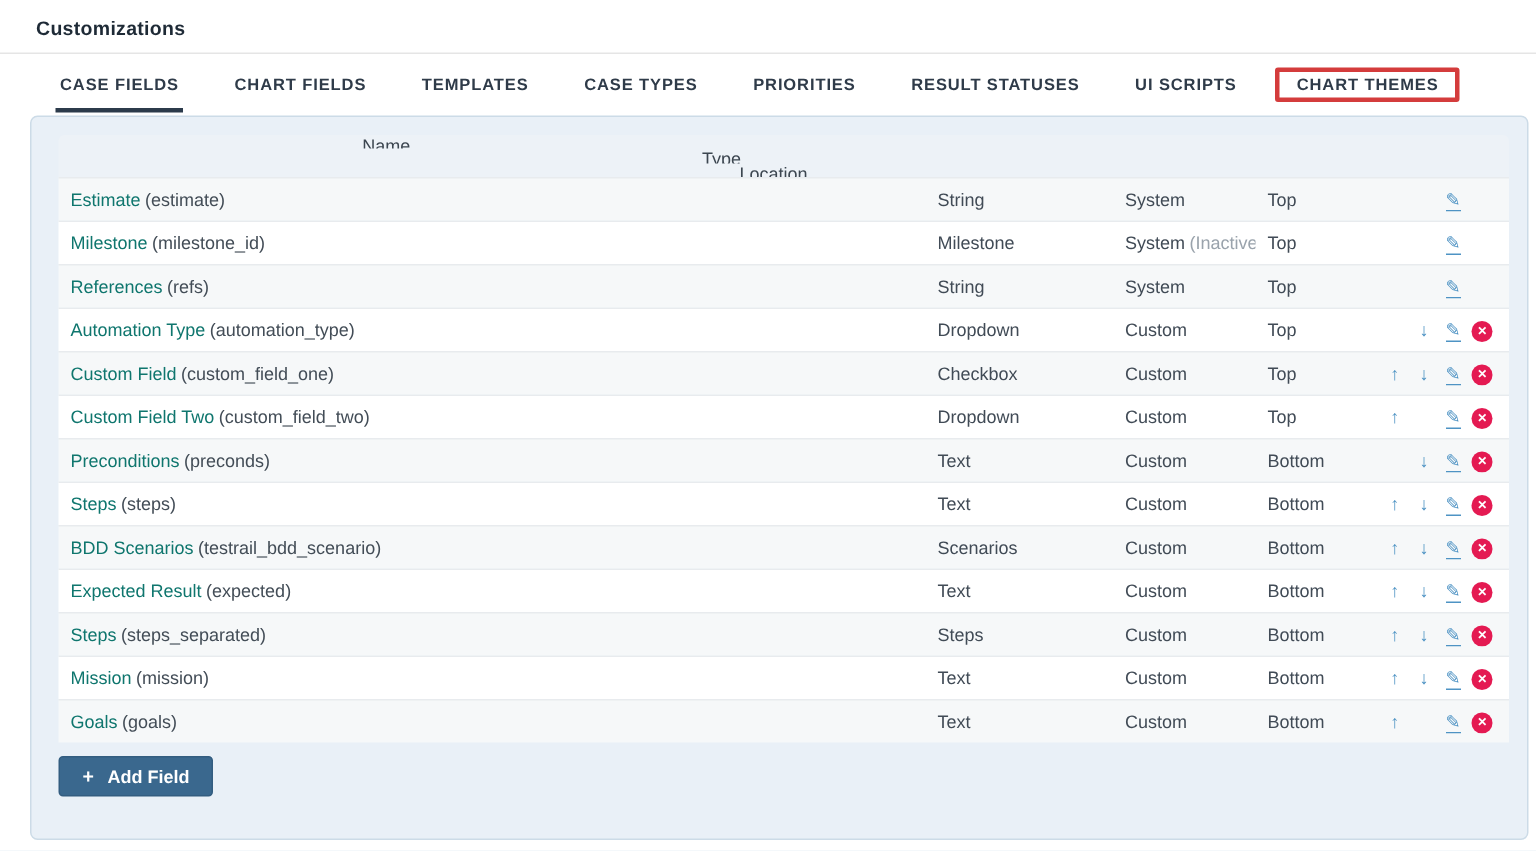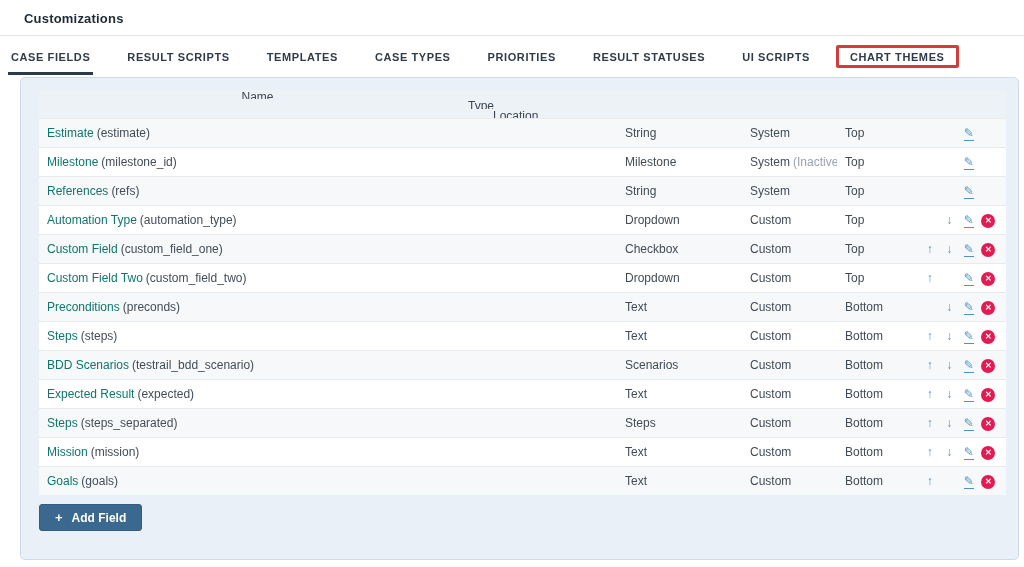--- a/index.html
+++ b/index.html
@@ -21,21 +21,21 @@
     font-weight: bold;
     color: #1e2a36;
     letter-spacing: 0.2px;
   }
 
   
   .tab-bar {
     display: flex;
     align-items: center;
     height: 41px;
-    padding: 0 0 0 11px;
+    padding: 0 0 0 40px;
   }
   .tab {
     position: relative;
     height: 41px;
     display: flex;
     align-items: center;
     margin-right: 37px;
     font-size: 11px;
     font-weight: bold;
     letter-spacing: 0.6px;
@@ -153,21 +153,21 @@
 
 <div class="page-header" data-interactable="false">
   <div class="page-title" data-interactable="false">Customizations</div>
 </div>
 
 <div class="tab-bar" data-interactable="false">
     <div class="tab active" data-interactable="true">
     <span class="tab-label" data-interactable="false">CASE FIELDS</span>
   </div>
     <div class="tab" data-interactable="true">
-    <span class="tab-label" data-interactable="false">RESULT SCRIPTS</span>
+    <span class="tab-label" data-interactable="false">CHART FIELDS</span>
   </div>
     <div class="tab" data-interactable="true">
     <span class="tab-label" data-interactable="false">TEMPLATES</span>
   </div>
     <div class="tab" data-interactable="true">
     <span class="tab-label" data-interactable="false">CASE TYPES</span>
   </div>
     <div class="tab" data-interactable="true">
     <span class="tab-label" data-interactable="false">PRIORITIES</span>
   </div>

